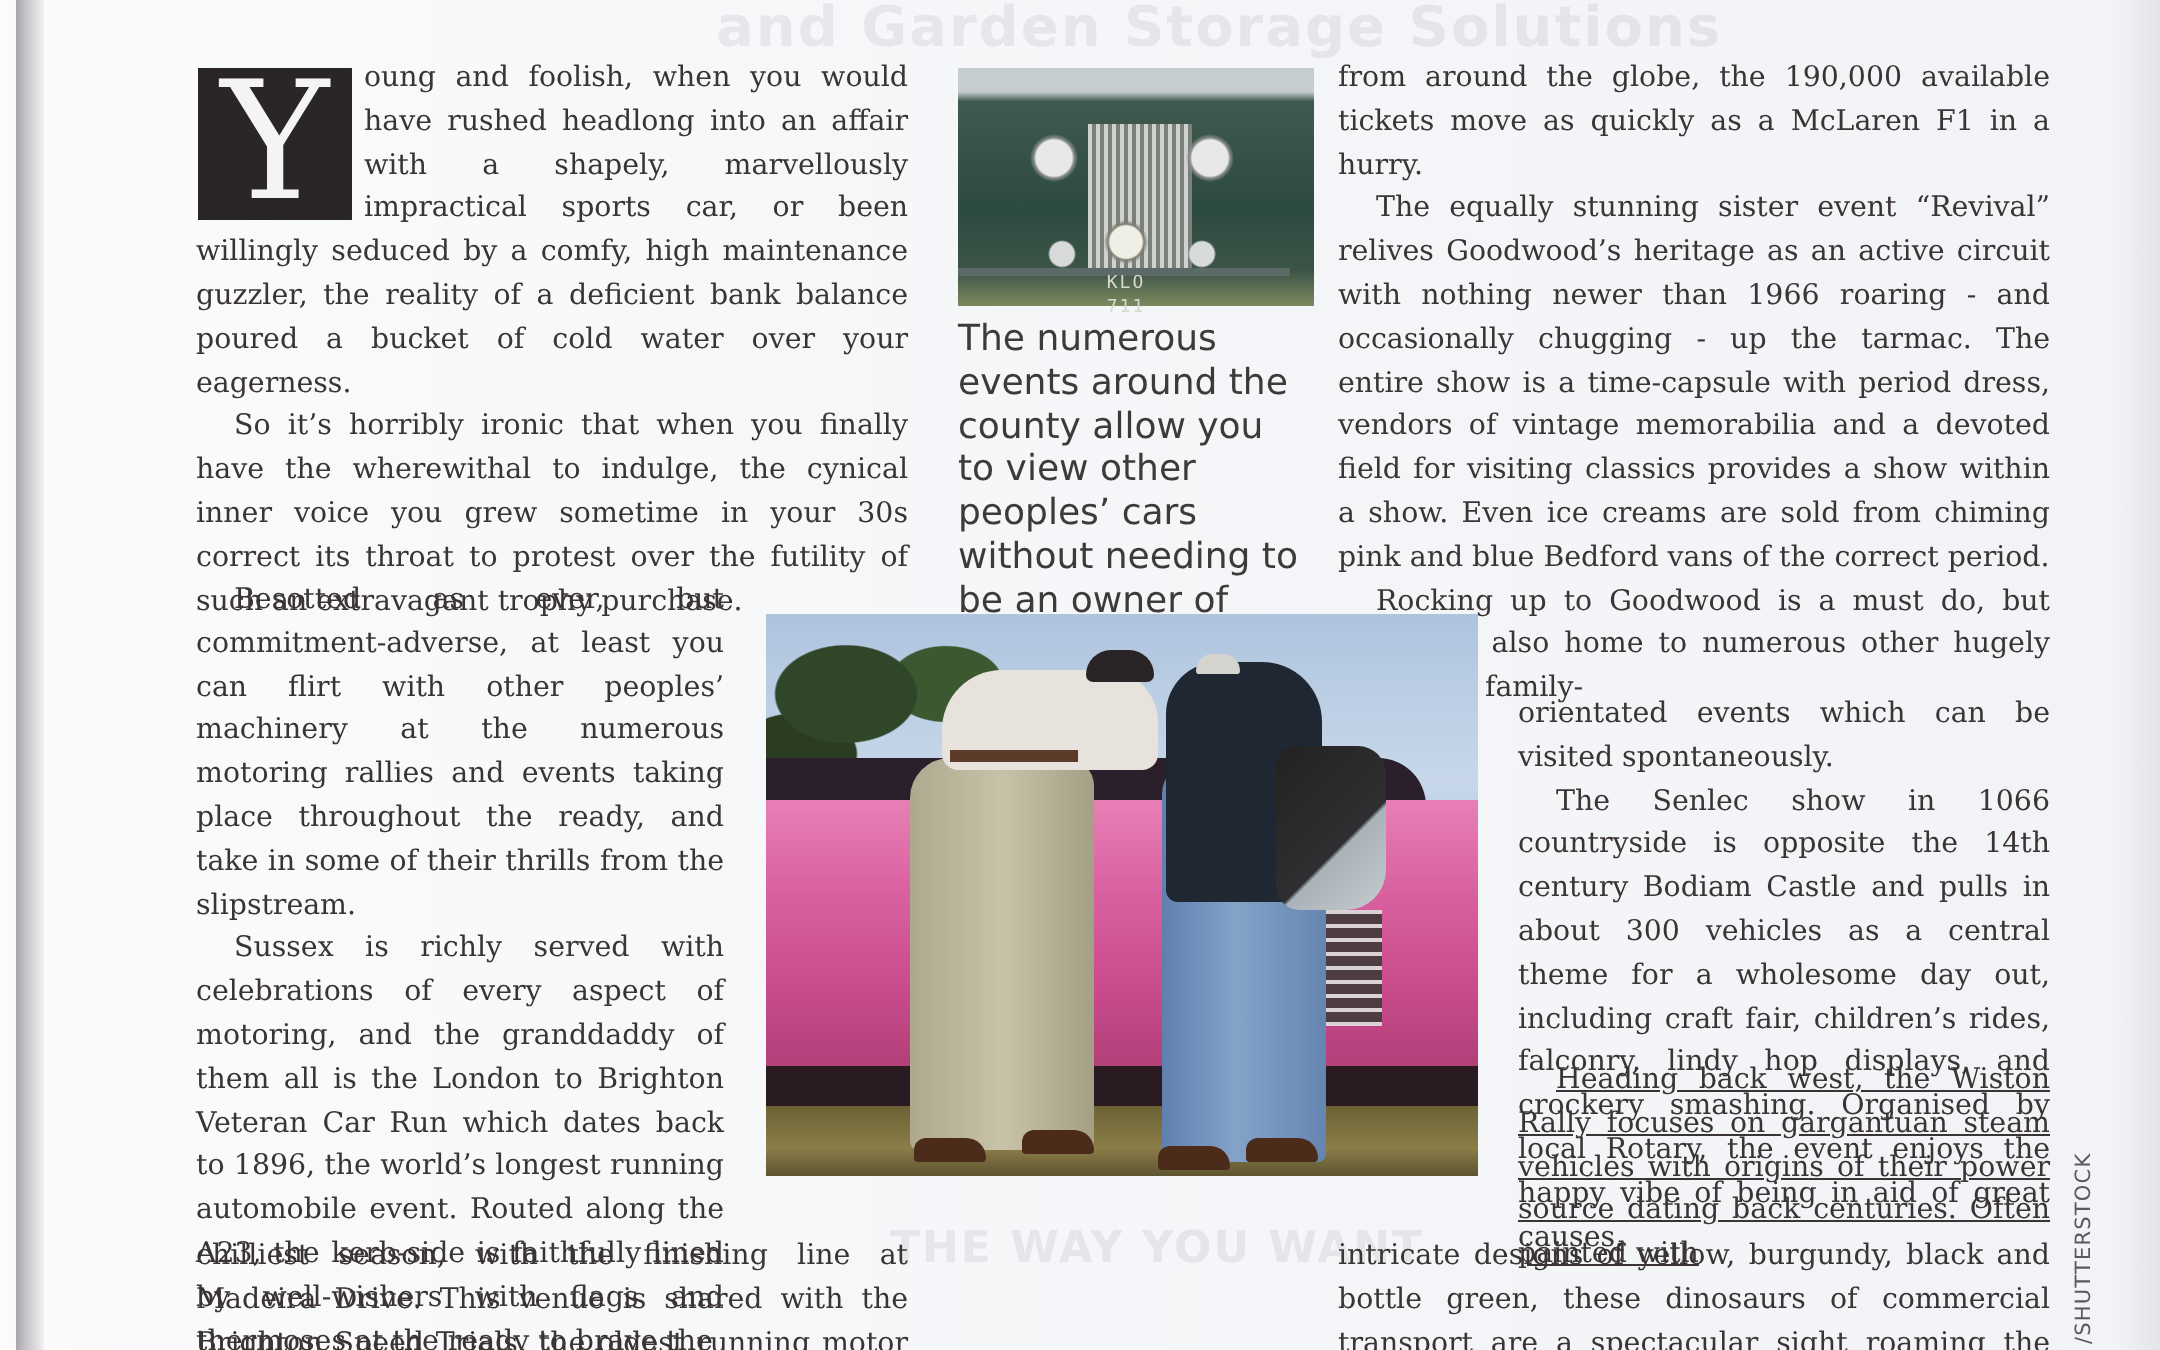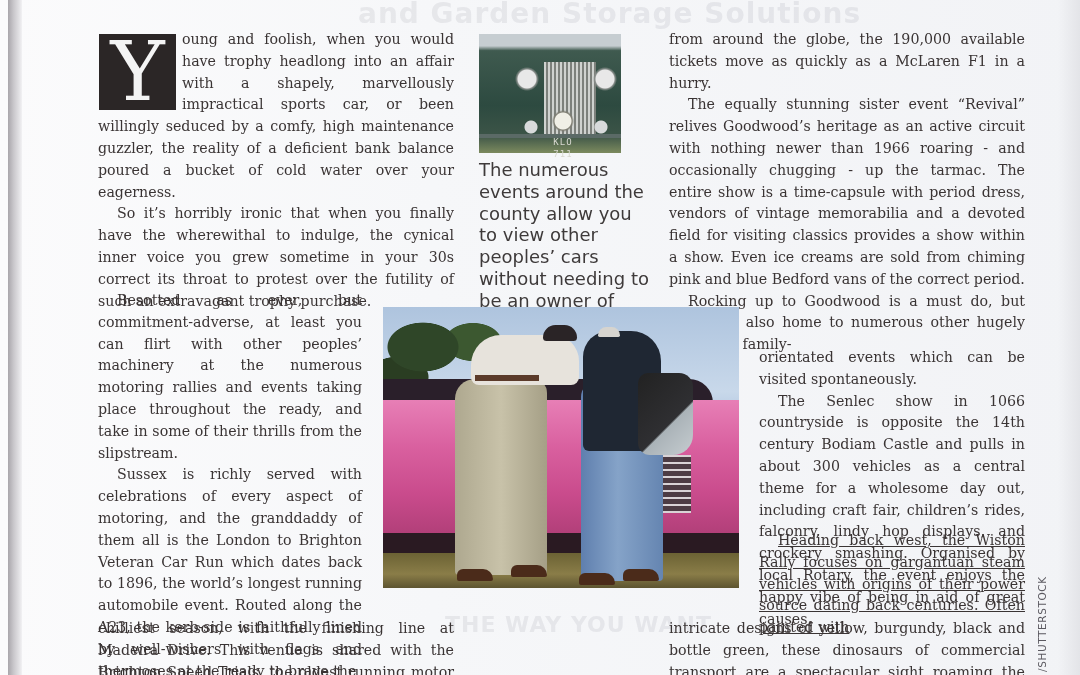--- a/index.html
+++ b/index.html
@@ -43,21 +43,21 @@
 
   .col-left { left: 98px; top: 29px; width: 356px; }
   .col-right { left: 669px; top: 29px; width: 356px; }
   .col-left-lower { left: 98px; top: 290px; width: 264px; }
   .col-left-bottom { left: 98px; top: 618px; width: 356px; }
   .col-right-mid { left: 759px; top: 299px; width: 266px; margin-top: 48px; }
   .col-right-lower { left: 759px; top: 530px; width: 266px; text-decoration: underline; }
   .col-right-bottom { left: 669px; top: 618px; width: 356px; }
 
   .photo-small {
-    position: absolute; left: 479px; top: 34px; width: 142px; height: 119px;
+    position: absolute; left: 479px; top: 34px; width: 178px; height: 119px;
     background:
       radial-gradient(circle at 48px 45px, #e8e8e8 0 9px, #8a8f8c 10px, transparent 12px),
       radial-gradient(circle at 126px 45px, #e8e8e8 0 9px, #8a8f8c 10px, transparent 12px),
       radial-gradient(circle at 84px 87px, #f0efe6 0 8px, #7e7d72 9px, transparent 11px),
       radial-gradient(circle at 52px 93px, #d8dadb 0 6px, transparent 7px),
       radial-gradient(circle at 122px 93px, #d8dadb 0 6px, transparent 7px),
       repeating-linear-gradient(to right, #cfd2cf 0 2px, #7c807b 2px 4px) 65px 28px / 52px 72px no-repeat,
       linear-gradient(to bottom, #5b6a66 0, #5b6a66 4px, transparent 4px) 0 100px / 166px 19px no-repeat,
       linear-gradient(to bottom, #c6cdd1 0%, #c6cdd1 10%, #3f5a4f 14%, #2d4a40 60%, #3c5447 85%, #7c8a5e 100%);
   }
@@ -149,21 +149,21 @@
 <div class="page">
   <div class="binding-strip"></div>
   <div class="right-shadow"></div>
 
   <div class="ghost top">and Garden Storage Solutions</div>
   <div class="ghost bottom2">THE WAY YOU WANT</div>
 
   <div class="col col-left">
     <p class="noindent">
       <span class="dropcap">Y</span>
-      <span>oung and foolish, when you would have trophy headlong into an affair with a shapely, marvellously impractical sports car, or been willingly seduced by a comfy, high maintenance guzzler, the reality of a deficient bank balance poured a bucket of cold water over your eagerness.</span>
+      <span>oung and foolish, when you would have rushed headlong into an affair with a shapely, marvellously impractical sports car, or been willingly seduced by a comfy, high maintenance guzzler, the reality of a deficient bank balance poured a bucket of cold water over your eagerness.</span>
     </p>
     <p>So it’s horribly ironic that when you finally have the wherewithal to indulge, the cynical inner voice you grew sometime in your 30s correct its throat to protest over the futility of such an extravagant trophy purchase.</p>
   </div>
 
   <div class="col col-left-lower">
     <p>Besotted as ever, but commitment-adverse, at least you can flirt with other peoples’ machinery at the numerous motoring rallies and events taking place throughout the ready, and take in some of their thrills from the slipstream.</p>
     <p>Sussex is richly served with celebrations of every aspect of motoring, and the granddaddy of them all is the London to Brighton Veteran Car Run which dates back to 1896, the world’s longest running automobile event. Routed along the A23, the kerb-side is faithfully lined by well-wishers with flags and thermoses at the ready to brave the</p>
   </div>
   <div class="col col-left-bottom">
     <p class="noindent">chilliest season, with the finishing line at Madeira Drive. This venue is shared with the Brighton Speed Trials, the oldest running motor race; a relative</p>

